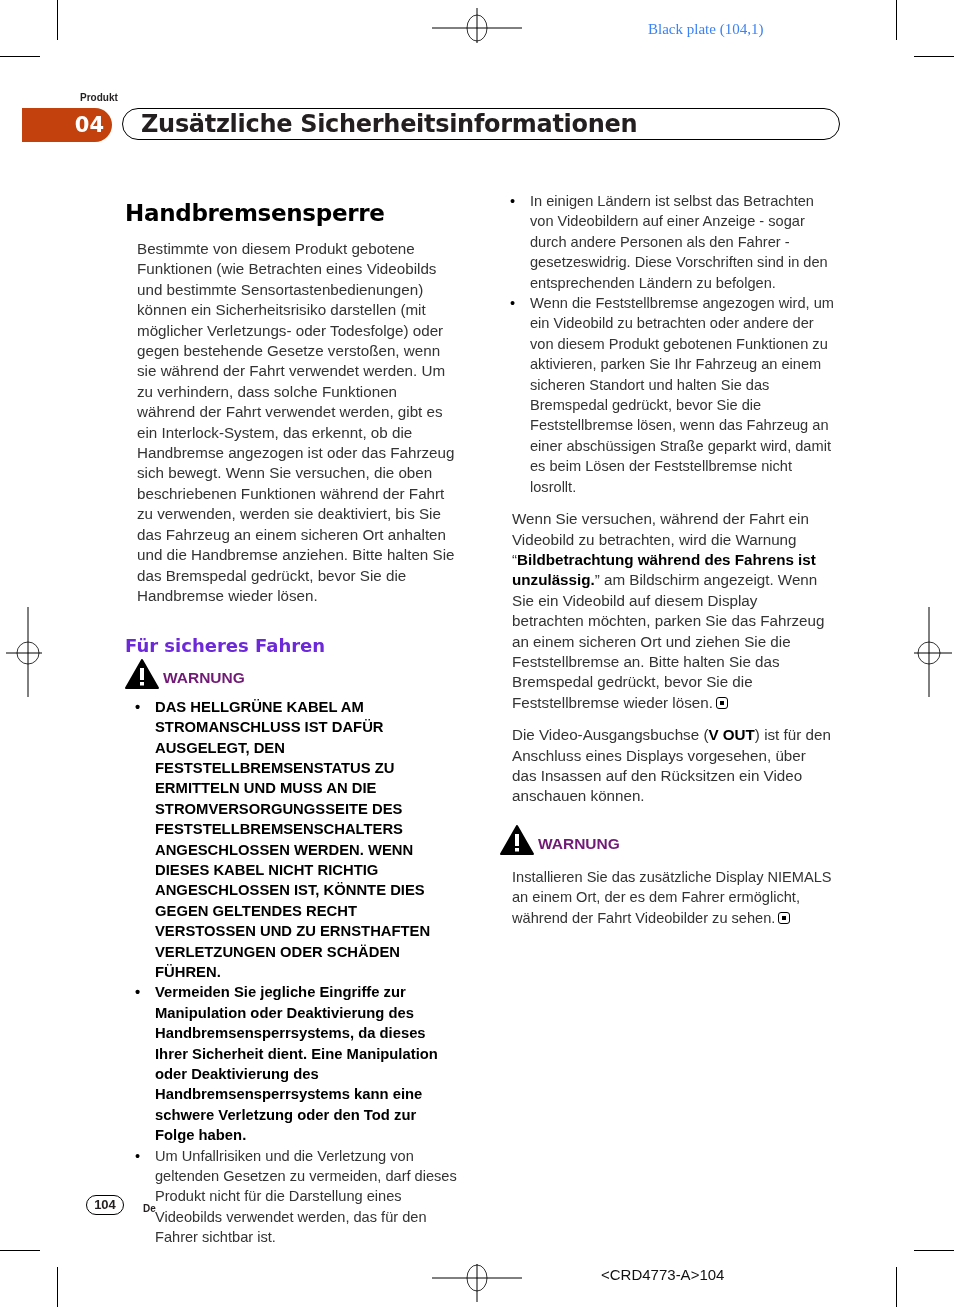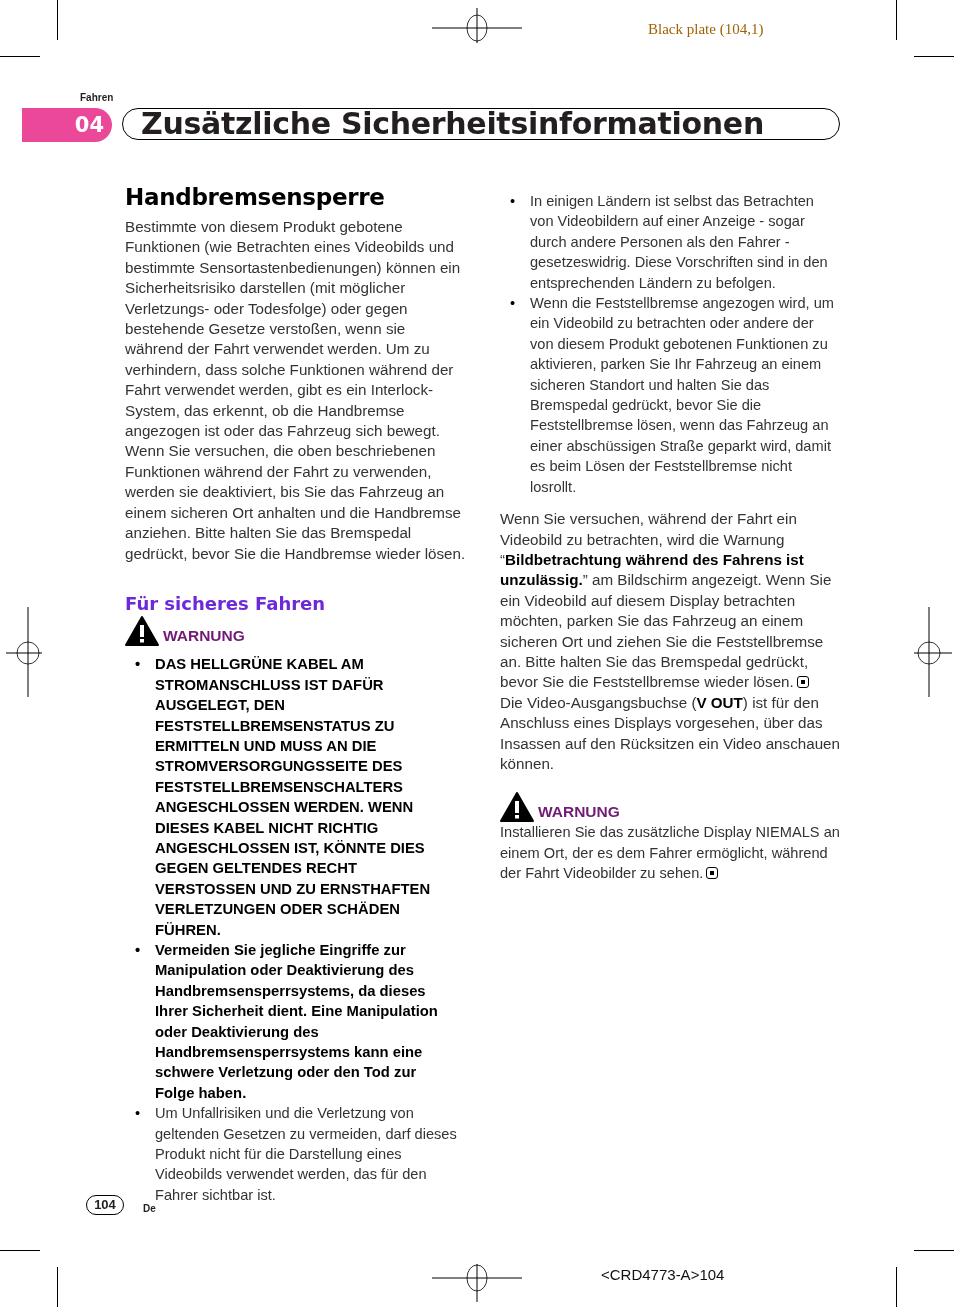--- a/index.html
+++ b/index.html
@@ -1,24 +1,24 @@
 <!DOCTYPE html>
 <html><head>
 <meta charset="utf-8">
 <style>
   html, body { margin: 0; padding: 0; background: #ffffff; }
   body { width: 954px; height: 1307px; position: relative; overflow: hidden; color: #231f20; font-family: "Liberation Sans", sans-serif; }
   .abs { position: absolute; }
   .line { position: absolute; background: #000; }
-  .plate { position: absolute; left: 648px; top: 21px; font-family: "Liberation Serif", serif; font-size: 15px; color: #a16207; }
+  .plate { position: absolute; left: 648px; top: 21px; font-family: "Liberation Serif", serif; font-size: 15px; color: #3b82f6; }
   .kapitel { position: absolute; left: 80px; top: 92px; font-size: 10px; font-weight: bold; }
-  .chapnum { position: absolute; left: 22px; top: 108px; width: 90px; height: 34px; background: #ec4899; color: #fff; border-radius: 0 17px 17px 0; font-weight: bold; font-size: 21px; display: flex; align-items: center; justify-content: flex-end; padding-right: 8px; box-sizing: border-box; font-family: "DejaVu Sans", sans-serif; }
-  .chaptitle { position: absolute; left: 122px; top: 108px; width: 718px; height: 32px; border: 1.5px solid #000; border-radius: 16px; box-sizing: border-box; font-weight: bold; font-size: 30px; padding-left: 18px; line-height: 30px; font-family: "DejaVu Sans", sans-serif; letter-spacing: -0.3px; }
+  .chapnum { position: absolute; left: 22px; top: 108px; width: 90px; height: 34px; background: #c2410c; color: #fff; border-radius: 0 17px 17px 0; font-weight: bold; font-size: 21px; display: flex; align-items: center; justify-content: flex-end; padding-right: 8px; box-sizing: border-box; font-family: "DejaVu Sans", sans-serif; }
+  .chaptitle { position: absolute; left: 122px; top: 108px; width: 718px; height: 32px; border: 1.5px solid #000; border-radius: 16px; box-sizing: border-box; font-weight: bold; font-size: 24px; padding-left: 18px; line-height: 30px; font-family: "DejaVu Sans", sans-serif; letter-spacing: -0.3px; }
   .col { position: absolute; font-size: 15.2px; line-height: 20.4px; color: #333; }
-  .col p { margin: 0; }
+  .col p { margin: 12px; }
   .h1 { font-family: "DejaVu Sans", sans-serif; font-weight: bold; font-size: 23px; color: #000; line-height: 28px; letter-spacing: -0.3px; }
   .h2 { font-family: "DejaVu Sans", sans-serif; font-weight: bold; font-size: 18px; color: #6d28d9; }
   .warn { display: flex; align-items: flex-end; font-weight: bold; color: #701a75; font-size: 15.5px; }
   .warn svg { margin-right: 4px; }
   ul.bul { list-style: none; margin: 8px; padding: 0; }
   ul.bul li { position: relative; padding-left: 22px; }
   ul.bul li::before { content: "\2022"; position: absolute; left: 2px; top: 0; color: #000; }
   .boldcaps { font-weight: bold; color: #000; font-size: 14.8px; line-height: 20.4px; }
   .bold { font-weight: bold; color: #000; }
   .endmark { display: inline-block; width: 12px; height: 12px; border: 1.3px solid #000; border-radius: 3px; position: relative; vertical-align: -1px; margin-left: 3px; box-sizing: border-box; }
@@ -55,25 +55,25 @@
   <circle cx="24" cy="48" r="11" fill="none" stroke="#000" stroke-width="0.8"></circle>
 </svg>
 <svg class="abs" style="left:910px;top:605px;" width="44" height="95">
   <line x1="19" y1="2" x2="19" y2="92" stroke="#000" stroke-width="1"></line>
   <line x1="4" y1="48" x2="42" y2="48" stroke="#000" stroke-width="1"></line>
   <circle cx="19" cy="48" r="11" fill="none" stroke="#000" stroke-width="0.8"></circle>
 </svg>
 
 <div class="plate">Black plate (104,1)</div>
 
-<div class="kapitel">Fahren</div>
+<div class="kapitel">Produkt</div>
 <div class="chapnum">04</div>
 <div class="chaptitle">Zusätzliche Sicherheitsinformationen</div>
 
-<div class="col" style="left:125px;top:183px;width:342px;">
+<div class="col" style="left:125px;top:199px;width:342px;">
   <div class="h1" style="margin-bottom:6px;">Handbremsensperre</div>
   <p>Bestimmte von diesem Produkt gebotene Funktionen (wie Betrachten eines Videobilds und bestimmte Sensortastenbedienungen) können ein Sicherheitsrisiko darstellen (mit möglicher Verletzungs- oder Todesfolge) oder gegen bestehende Gesetze verstoßen, wenn sie während der Fahrt verwendet werden. Um zu verhindern, dass solche Funktionen während der Fahrt verwendet werden, gibt es ein Interlock-System, das erkennt, ob die Handbremse angezogen ist oder das Fahrzeug sich bewegt. Wenn Sie versuchen, die oben beschriebenen Funktionen während der Fahrt zu verwenden, werden sie deaktiviert, bis Sie das Fahrzeug an einem sicheren Ort anhalten und die Handbremse anziehen. Bitte halten Sie das Bremspedal gedrückt, bevor Sie die Handbremse wieder lösen.</p>
   <div class="h2" style="margin-top:30px;margin-bottom:2px;">Für sicheres Fahren</div>
   <div class="warn" style="margin-bottom:1px;">
     <svg width="34" height="30" viewBox="0 0 34 30">
       <path d="M17 1 L33 29 L1 29 Z" fill="#000" stroke="#000" stroke-linejoin="round" stroke-width="2"></path>
       <rect x="15" y="9" width="4" height="12" fill="#fff"></rect>
       <rect x="15" y="23" width="4" height="3.5" fill="#fff"></rect>
     </svg>
     <span>WARNUNG</span>

